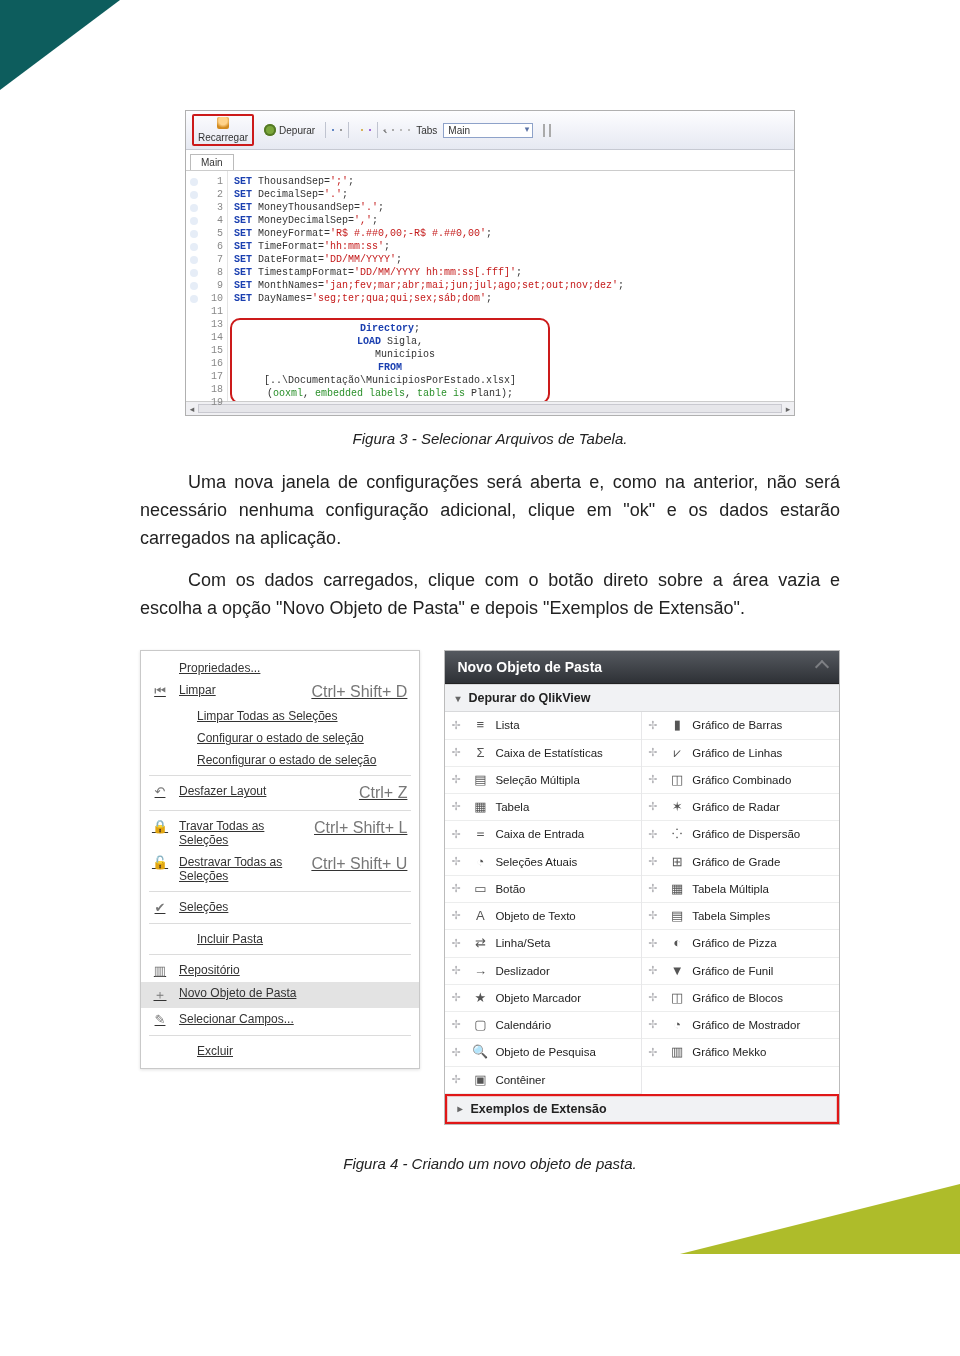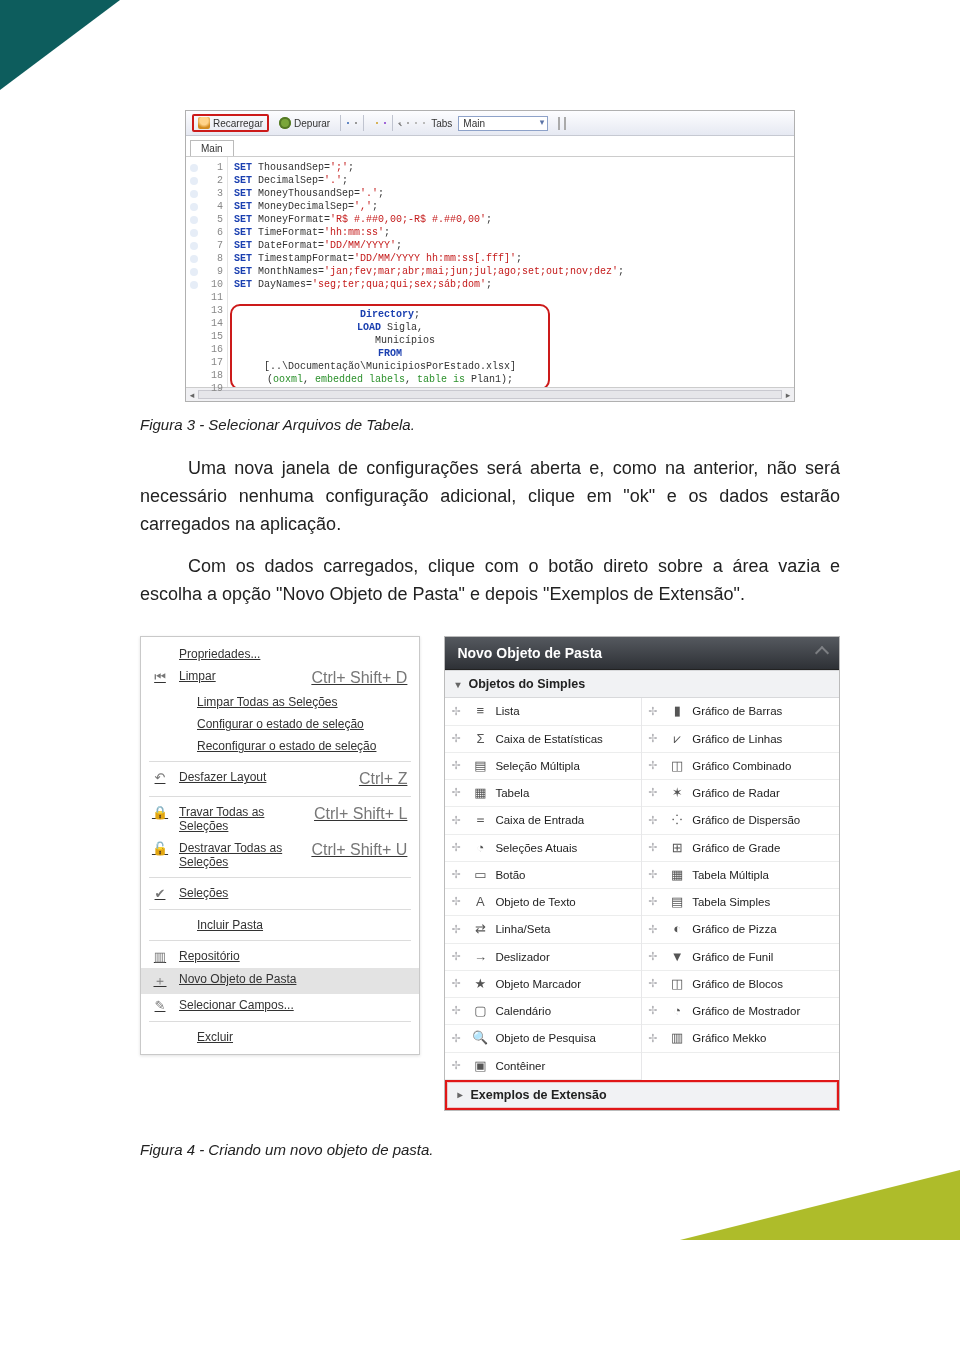--- a/index.html
+++ b/index.html
@@ -34,21 +34,21 @@
   }
   .shot1 .toolbar {
     background: linear-gradient(#fdfdff,#e6e9f2);
     padding: 3px 6px; border-bottom: 1px solid #c6c9d2;
     display: flex; align-items: center; gap: 6px;
   }
   .shot1 .btn {
     display: inline-flex; align-items: center; gap: 3px;
     padding: 1px 4px; border-radius: 2px;
   }
-  .shot1 .btn.red-outline { border: 2px solid #cc1a1a; }
+  .shot1 .btn.red-outline { border: 2px solid #cc1a1a; flex-direction: column; }
   .shot1 .btn .ico { width: 12px; height: 12px; display: inline-block; }
   .ico-db { background: radial-gradient(circle at 50% 30%, #ffd38a 40%, #d38b1f 70%); border-radius: 2px; }
   .ico-bug { background: #7aa63a; border-radius: 50%; box-shadow: inset 0 0 0 2px #547826; }
   .sep { width:1px; height:16px; background:#c0c4d0; }
   .ico-save { background:#e3ecff; border:1px solid #6388c4; }
   .ico-print { background:#e0e0e0; border:1px solid #999; }
   .ico-cut { background:#dfe6ff; }
   .ico-copy { background:#fff0c8; border:1px solid #d7b45a;}
   .ico-paste { background:#d9baff; border:1px solid #a168d9;}
   .ico-find { background:#fff; border:1px solid #999; border-radius:50%; position:relative;}
@@ -88,21 +88,21 @@
   .red-box {
     border: 2px solid #cc1a1a; border-radius: 10px;
     position: relative; left: -4px; padding: 2px 6px; width: 320px; text-align: center;
   }
   .shot1 .hscroll {
     border-top:1px solid #ccc; background:#f0f0f3;
     height:14px; display:flex; align-items:center;
   }
   .shot1 .hscroll .arrow { width:12px; text-align:center; color:#666; font-size:9px;}
   .shot1 .hscroll .track { flex:1; height:9px; background:#e6e6ea; border:1px solid #c9c9d0;}
-  .caption { text-align:left; font-style:italic; font-size:15px; margin:14px 0 22px;}
+  .caption { text-align:center; font-style:italic; font-size:15px; margin:14px 0 22px;}
   .body-text { text-align: justify; line-height: 1.55; font-size: 18px; }
   .body-text p { margin: 0 0 14px; text-indent: 48px; }
   
   .shot2 { display:flex; gap: 24px; align-items: flex-start; margin-top: 28px; justify-content:center; }
   .ctx-menu {
     width: 292px; border:1px solid #c9c9c9; background:#fff;
     font-size: 12px; color:#333; padding:6px 0;
     box-shadow: 0 1px 3px rgba(0,0,0,0.12);
   }
   .ctx-menu .row { display:flex; align-items:flex-start; padding:4px 12px 4px 10px; gap:10px;text-decoration:underline;}
@@ -297,21 +297,21 @@
           <span class="sc"></span>
         </div>
       </div>
     <div class="panel">
       <div class="titlebar">
         <span>Novo Objeto de Pasta</span>
         <span class="corner"></span>
       </div>
       <div class="section-head">
         <span class="arrow">▾</span>
-        <span>Objetos do Simples</span>
+        <span>Depurar do QlikView</span>
       </div>
       <div class="obj-grid">
         <div class="obj-col" id="col-left">
             <div class="obj-item">
               <span class="drag">✢</span>
               <span class="oi">≡</span>
               <span class="tx">Lista</span>
             </div>
             <div class="obj-item">
               <span class="drag">✢</span>

